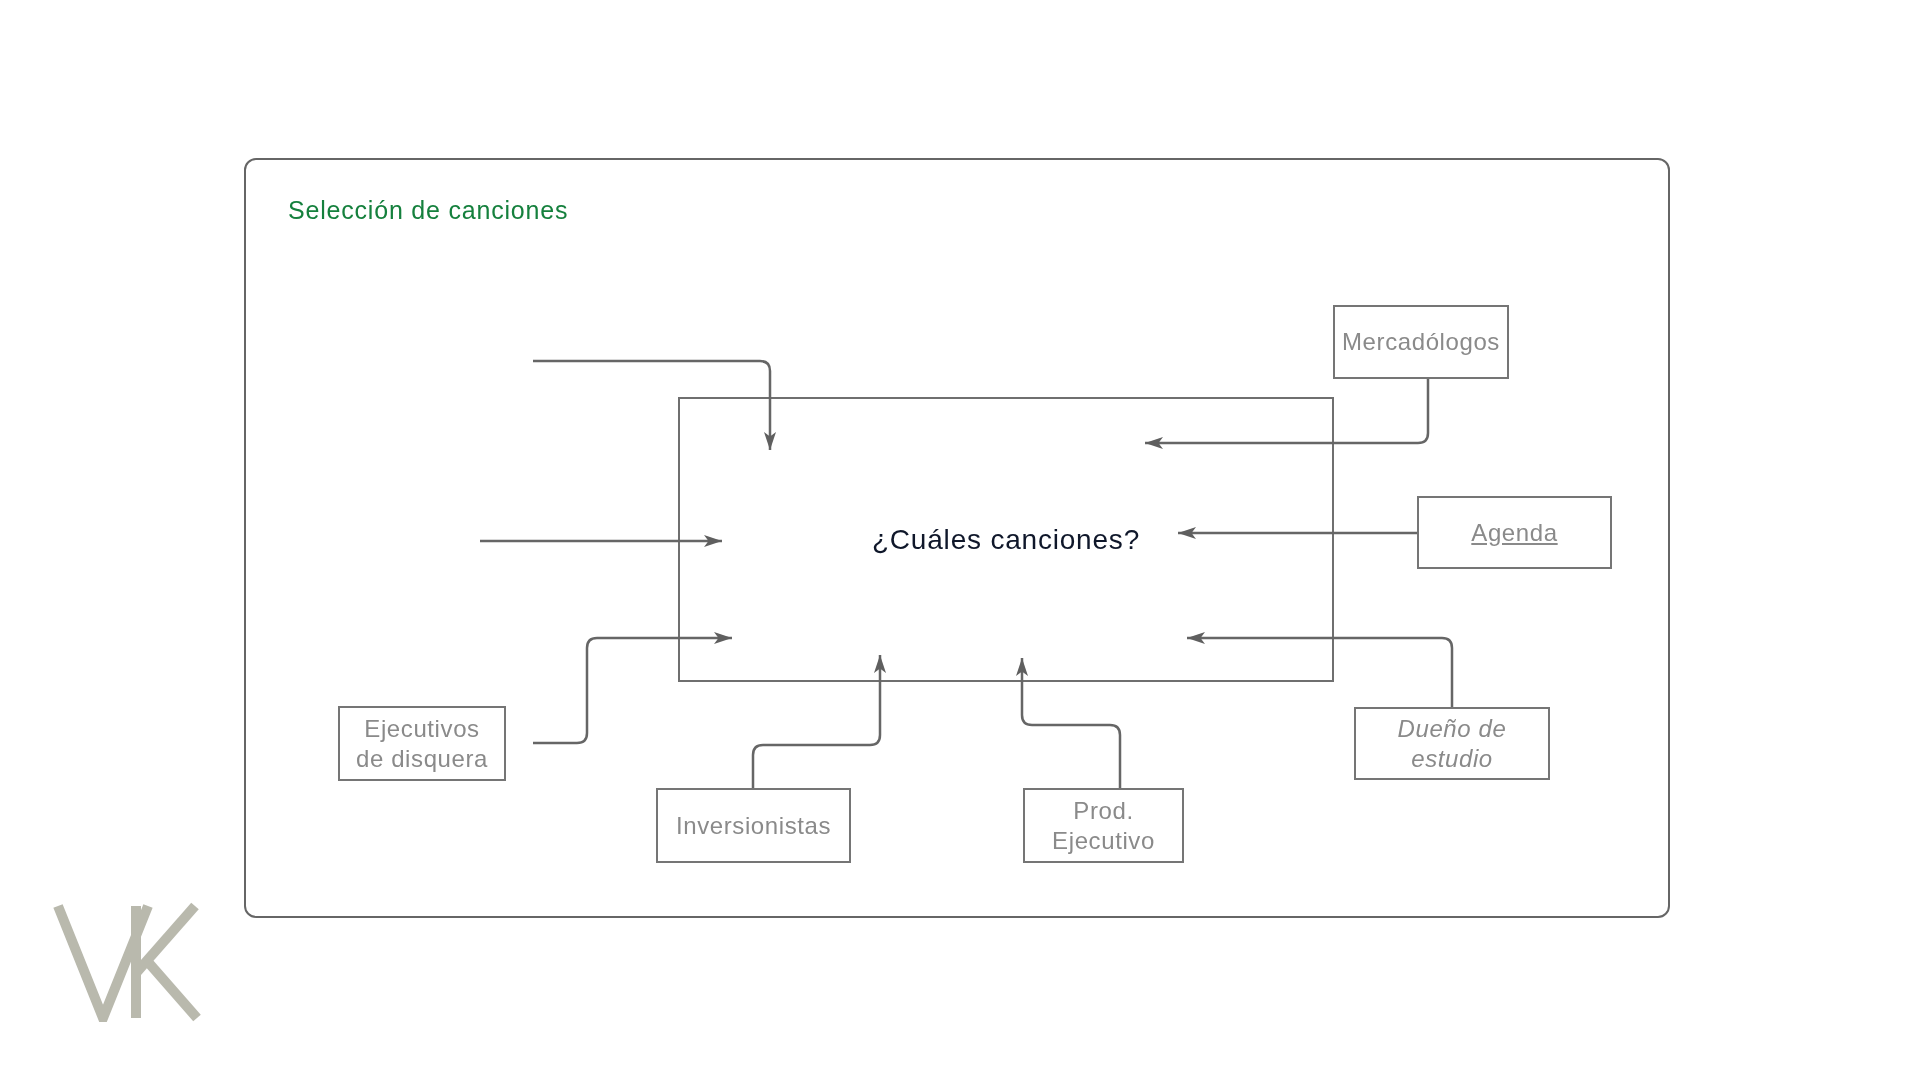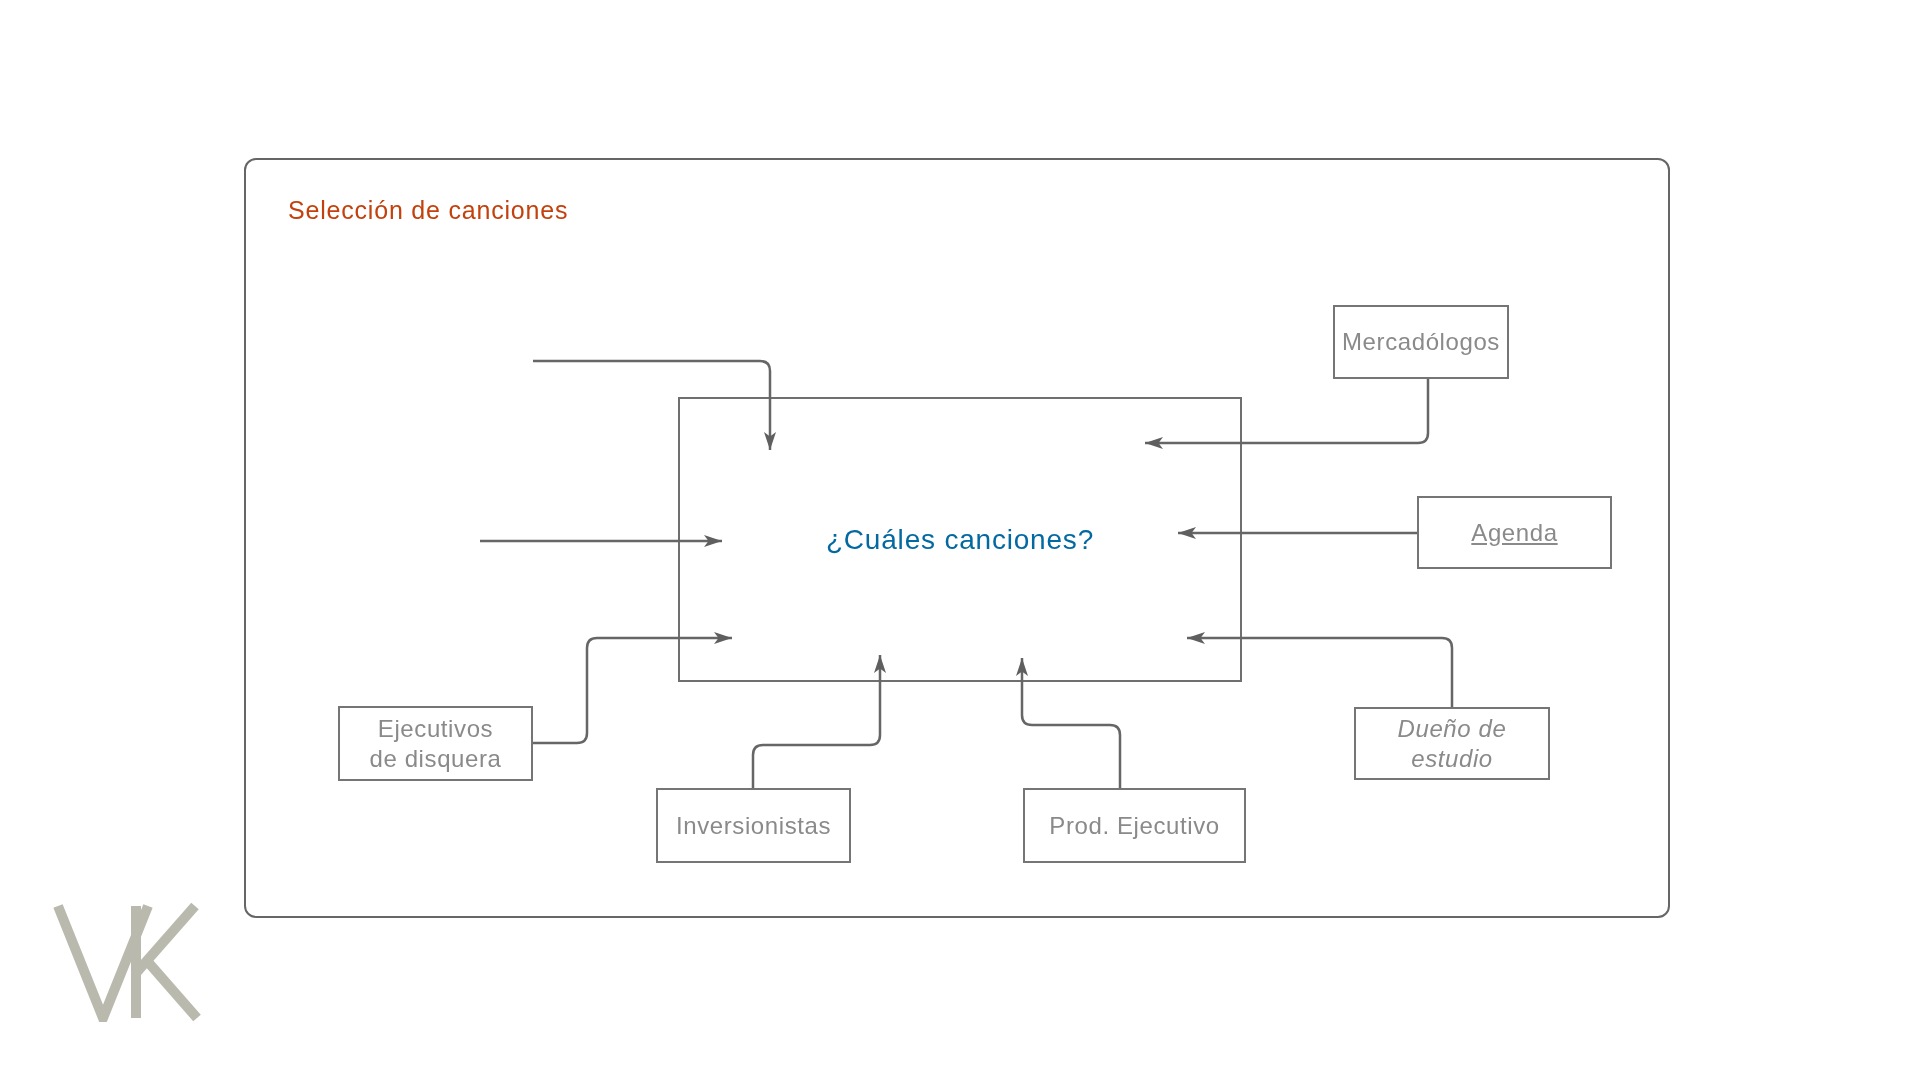--- a/index.html
+++ b/index.html
@@ -26,21 +26,21 @@
     border-radius: 12px;
     box-sizing: border-box;
     background: transparent;
   }
   .diagram-title {
     position: absolute;
     left: 288px;
     top: 196px;
     font-size: 25px;
     letter-spacing: 0.8px;
-    color: #c2410c;
+    color: #15803d;
   }
   
   .node {
     position: absolute;
     box-sizing: border-box;
     border: 2px solid #757575;
     background: transparent;
     color: #8a8a8a;
     font-size: 24px;
     letter-spacing: 0.6px;
@@ -48,36 +48,36 @@
     display: flex;
     align-items: center;
     justify-content: center;
     text-align: center;
     white-space: pre-line;
   }
   .node-artista        { left: 339px;  top: 323px; width: 194px; height: 73px; }
   .node-mercadologos   { left: 1333px; top: 305px; width: 176px; height: 74px; }
   .node-personal       { left: 286px;  top: 501px; width: 194px; height: 76px; }
   .node-agenda         { left: 1417px; top: 496px; width: 195px; height: 73px; text-decoration: underline; }
-  .node-ejecutivos     { left: 338px;  top: 706px; width: 195px; height: 75px; }
+  .node-ejecutivos     { left: 338px;  top: 706px; width: 168px; height: 75px; }
   .node-dueno          { left: 1354px; top: 707px; width: 196px; height: 73px; font-style: italic; }
   .node-inversionistas { left: 656px;  top: 788px; width: 195px; height: 75px; }
-  .node-prod           { left: 1023px; top: 788px; width: 223px; height: 75px; }
+  .node-prod           { left: 1023px; top: 788px; width: 161px; height: 75px; }
   .central-box {
     position: absolute;
     left: 678px;
     top: 397px;
-    width: 564px;
+    width: 656px;
     height: 285px;
     box-sizing: border-box;
     border: 2px solid #6f6f6f;
     display: flex;
     align-items: center;
     justify-content: center;
-    color: #0369a1;
+    color: #0f172a;
     font-size: 28px;
     letter-spacing: 0.8px;
     background: transparent;
   }
   
   svg.connectors {
     position: absolute;
     left: 0;
     top: 0;
     width: 1920px;

